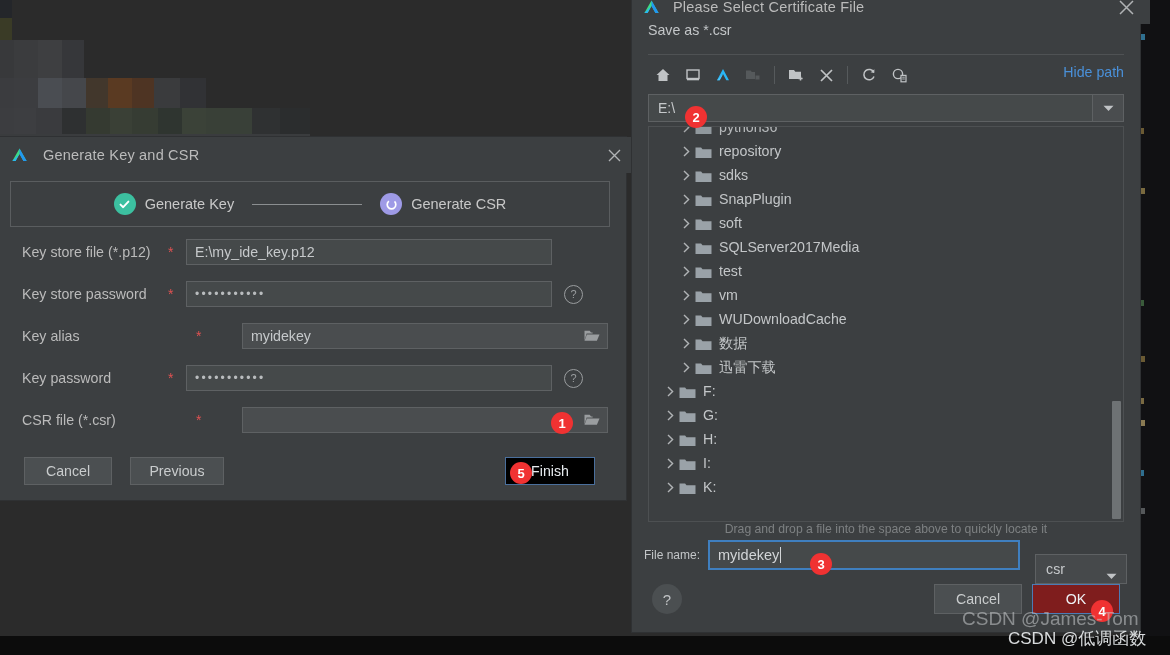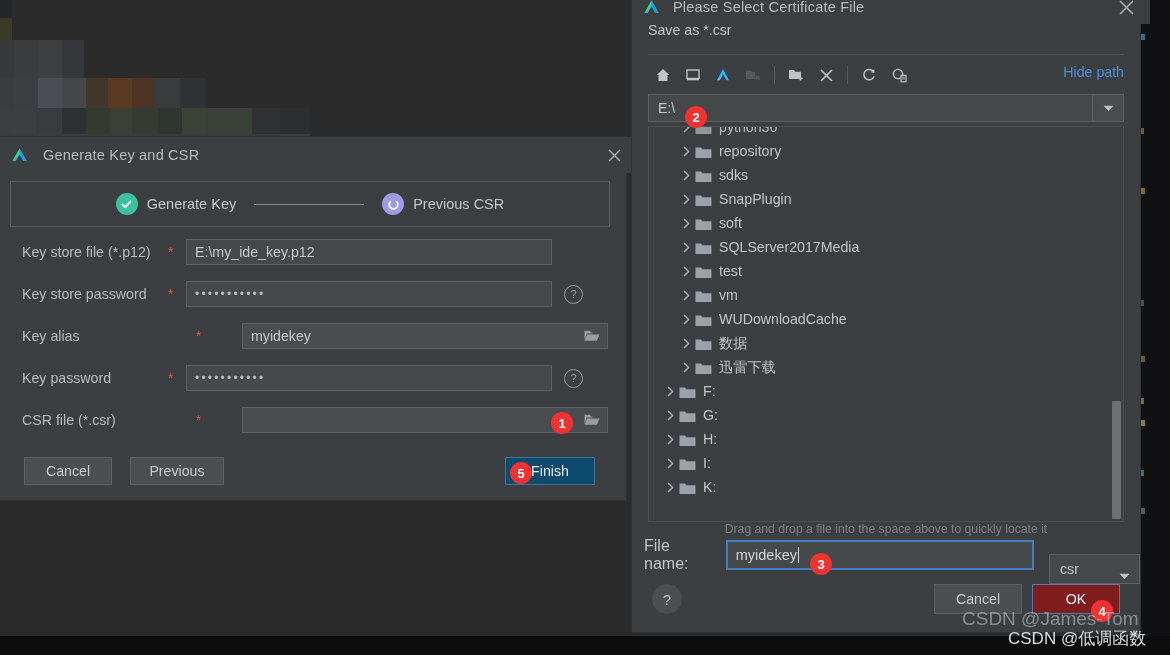--- a/index.html
+++ b/index.html
@@ -73,21 +73,21 @@
   }
   .folder-btn{position:absolute;right:7px;top:5px;width:16px;height:14px;}
 
   .btnrow{position:absolute;left:0;top:320px;width:626px;height:28px;}
   .btn{
     position:absolute;height:28px;box-sizing:border-box;
     border:1px solid #5e6163;background:#4b4f51;color:#c9cccd;
     font-size:14.2px;display:flex;align-items:center;justify-content:center;
     cursor:default;
   }
-  .btn.primary{background:#0c4a6e;border-color:#4a6f9c;color:#e6eaee;}
+  .btn.primary{background:#000000;border-color:#4a6f9c;color:#e6eaee;}
 
   
   #rightDlg{left:632px;top:-10px;width:508px;height:642px;background:#3c3f41;}
   #rightDlg .dlg-title{padding-left:10px;height:34px;top:0;}
   #rightDlg .dlg-title .appicon{margin-right:12px;}
   .saveas{position:absolute;left:16px;top:32px;color:#c3c6c8;font-size:14.2px;}
   .tb-sep{position:absolute;left:16px;top:64px;width:476px;height:1px;background:#4f5254;}
   .toolbar{position:absolute;left:16px;top:68px;width:476px;height:34px;display:flex;align-items:center;}
   .tbtn{width:30px;height:26px;display:flex;align-items:center;justify-content:center;cursor:default;}
   .tdiv{width:1px;height:18px;background:#565a5c;margin:0 6px;}
@@ -106,21 +106,21 @@
   .trow{display:flex;align-items:center;height:24px;padding-left:12px;}
   .trow.lvl2{padding-left:28px;}
   .chev{width:18px;color:#b8bbbd;font-size:12px;display:flex;align-items:center;justify-content:center;}
   .fico{width:17px;height:13px;margin-right:7px;position:relative;}
   .tname{color:#c3c6c8;font-size:14.2px;white-space:nowrap;}
   .tree-sb{position:absolute;right:2px;top:274px;width:9px;height:118px;background:#6e7274;border-radius:1px;}
 
   .dragtip{position:absolute;left:16px;top:532px;width:476px;text-align:center;
     color:#7d8082;font-size:12.2px;}
   .fnrow{position:absolute;left:12px;top:550px;width:496px;height:30px;display:flex;align-items:center;}
-  .fnlabel{color:#c3c6c8;font-size:16px;margin-right:8px;}
+  .fnlabel{color:#c3c6c8;font-size:12px;margin-right:8px;}
   .fnfield{
     position:relative;width:312px;height:30px;box-sizing:border-box;
     border:2px solid #3f7fbf;background:#45494a;display:flex;align-items:center;padding:0 8px;
   }
   .fnfield .fv{color:#d2d5d7;font-size:14.5px;}
   .caret{display:inline-block;width:1px;height:16px;background:#d2d5d7;margin-left:1px;}
   .extsel{
     margin-left:15px;position:relative;width:92px;height:30px;box-sizing:border-box;
     border:1px solid #5e6163;background:#46494b;display:flex;align-items:center;padding-left:10px;margin-top:28px;
   }
@@ -229,21 +229,21 @@
         </span>
         <span class="step-lbl">Generate Key</span>
       </div>
       <div class="step-line"></div>
       <div class="step">
         <span class="step-dot cur">
           <svg width="13" height="13" viewBox="0 0 13 13">
             <circle cx="6.5" cy="6.5" r="4.3" fill="none" stroke="#ffffff" stroke-width="1.7" stroke-dasharray="17 6"></circle>
           </svg>
         </span>
-        <span class="step-lbl">Previous CSR</span>
+        <span class="step-lbl">Generate CSR</span>
       </div>
     </div>
 
     <div id="leftForm">
         <div class="frow" style="top: 102px;">
           <div class="flabel">Key store file (*.p12)</div>
           <div class="freq">*</div>
           <div class="finput">
             <span class="fval">E:\my_ide_key.p12</span>
           </div>

